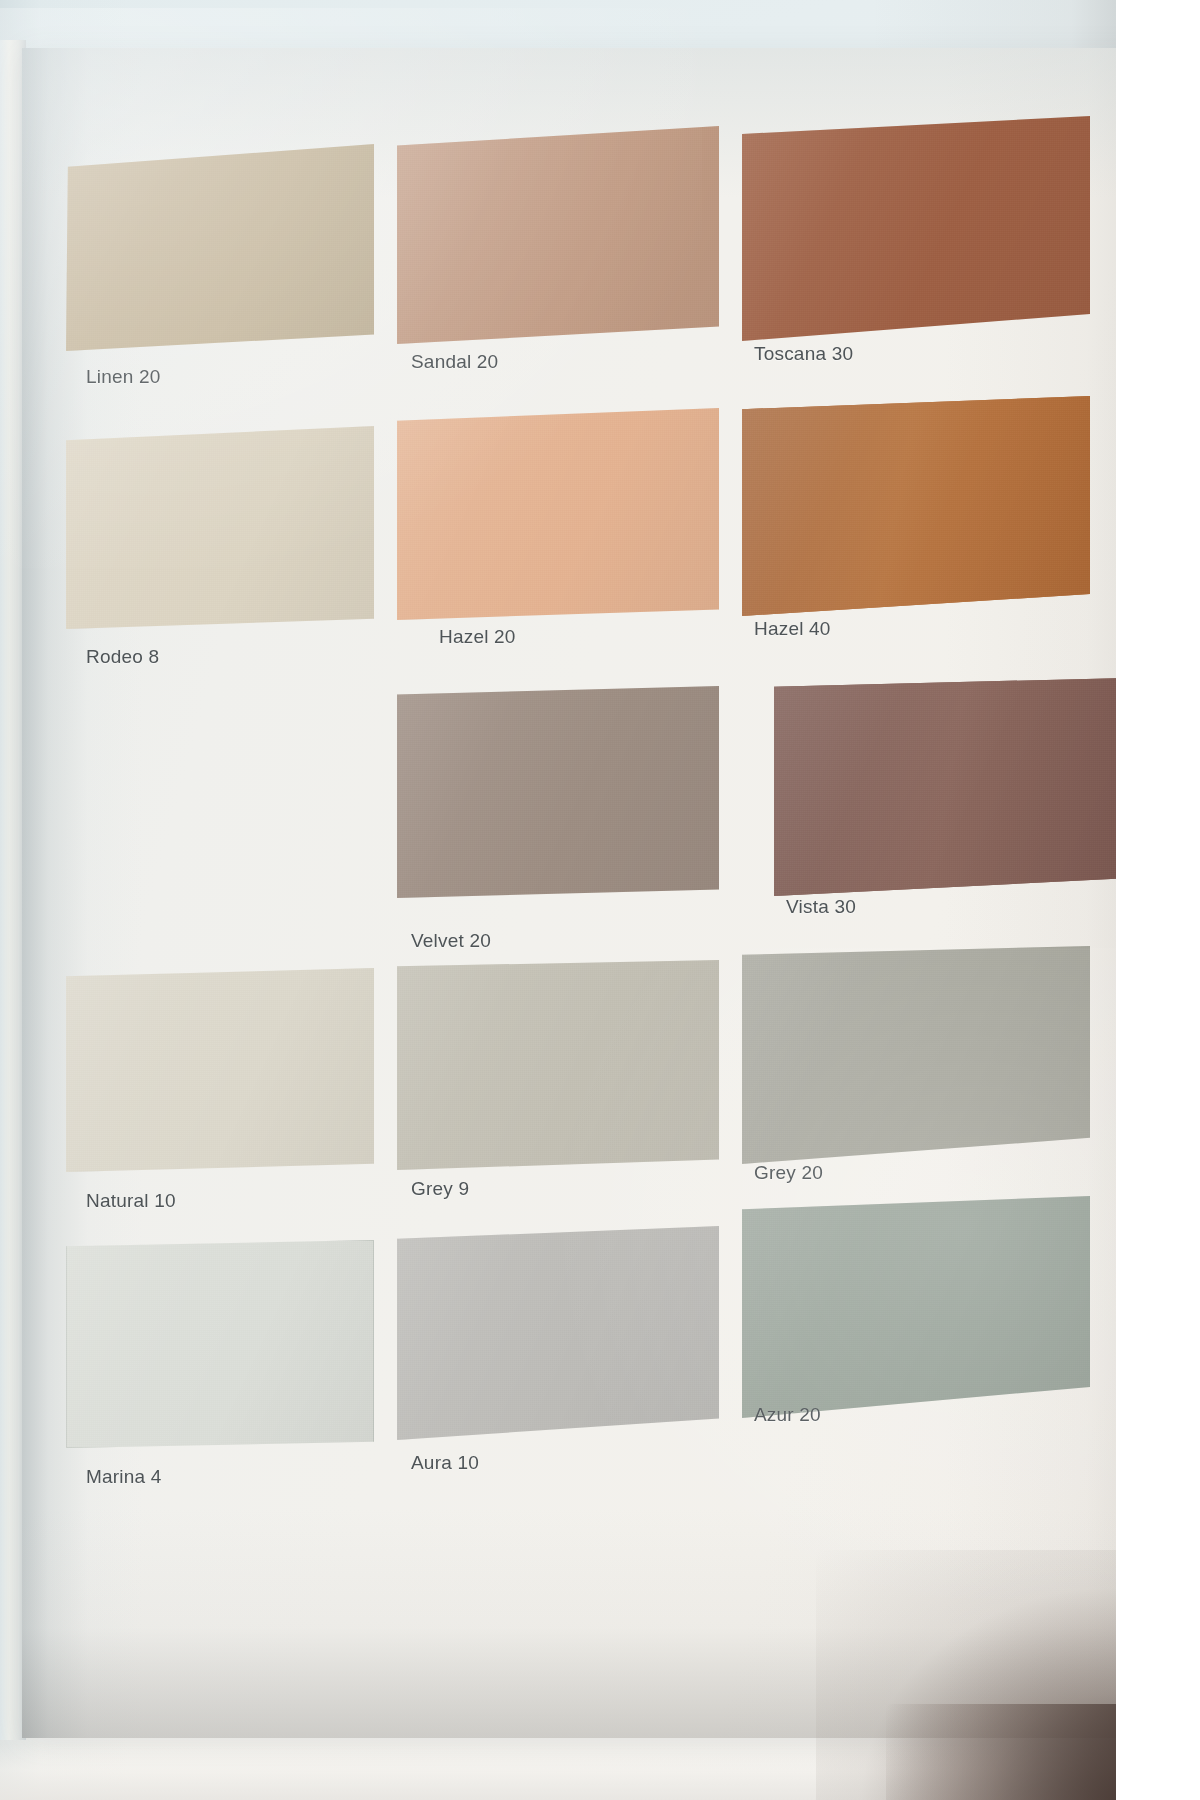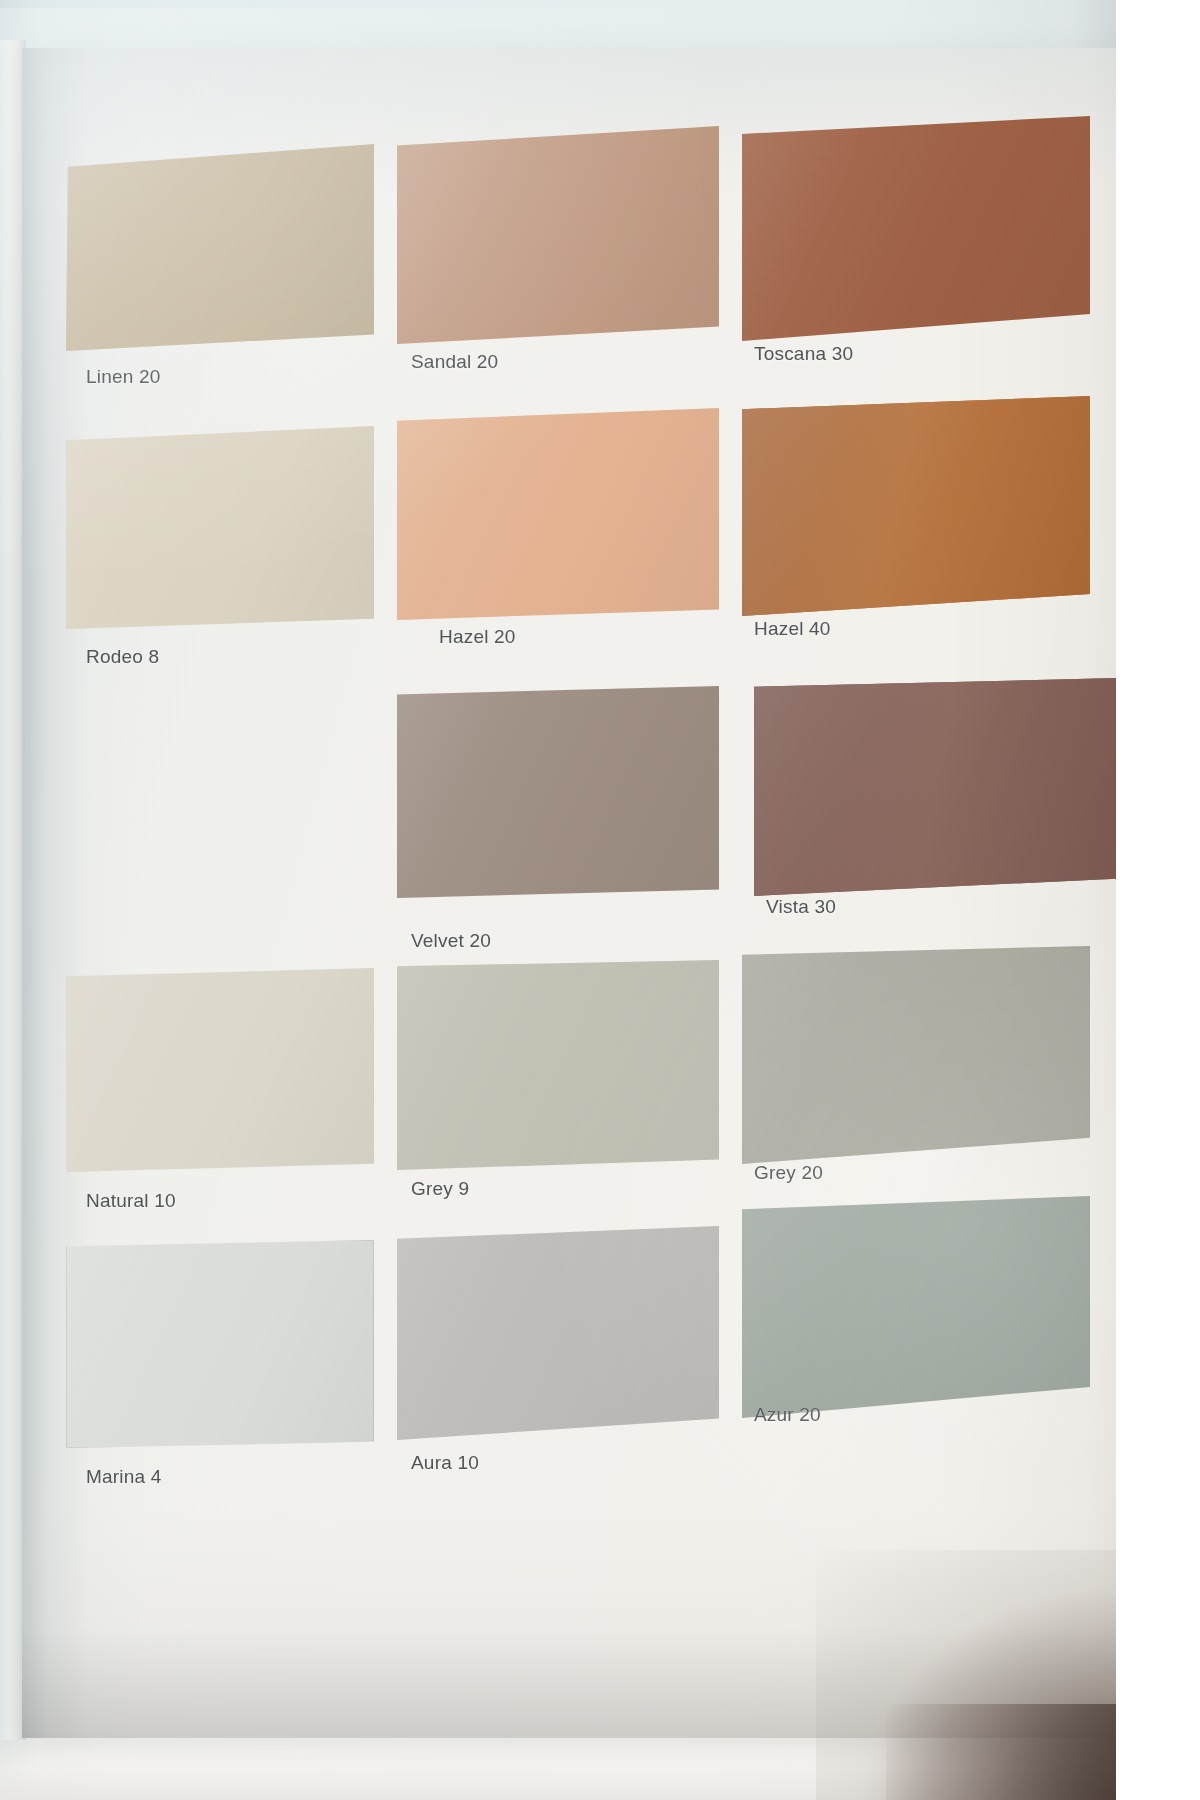--- a/index.html
+++ b/index.html
@@ -311,21 +311,21 @@
 
 
       <div class="cell" style="left:375px; top:638px; width:322px; height:212px;">
         <div class="chip" style="background:#9d8d82; clip-path: polygon(0% 4%, 100% 0%, 100% 96%, 0% 100%);">
           <div class="chip-tone"></div>
           <div class="chip-grain"></div>
         </div>
         <div class="chip-label" style="left:14px; top:220px;margin-top:24px;">Velvet 20</div>
       </div>
 
-      <div class="cell" style="left:732px; top:630px; width:348px; height:218px;padding-left:16px;">
+      <div class="cell" style="left:752px; top:630px; width:348px; height:218px;">
         <div class="chip" style="background:#85625a; clip-path: polygon(0% 4%, 100% 0%, 100% 92%, 0% 100%);
                     background-image: linear-gradient(100deg,#7d5b53 0%,#8b675d 50%,#7e5a52 100%);">
           <div class="chip-tone"></div>
           <div class="chip-grain"></div>
         </div>
         <div class="chip-label" style="left:12px; top:218px;">Vista 30</div>
       </div>
 
       <div class="cell" style="left:44px; top:920px; width:308px; height:204px;">
         <div class="chip" style="background:#ddd9cc; clip-path: polygon(0% 4%, 100% 0%, 100% 96%, 0% 100%);">

